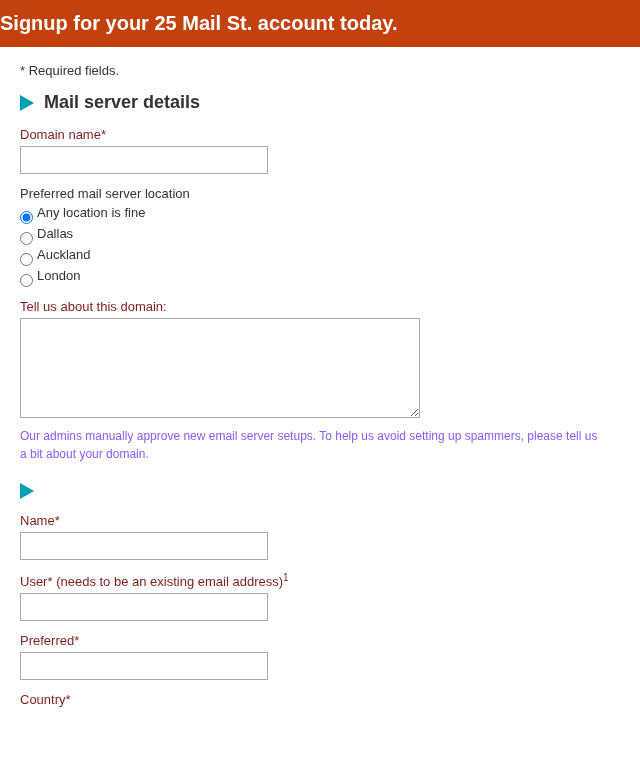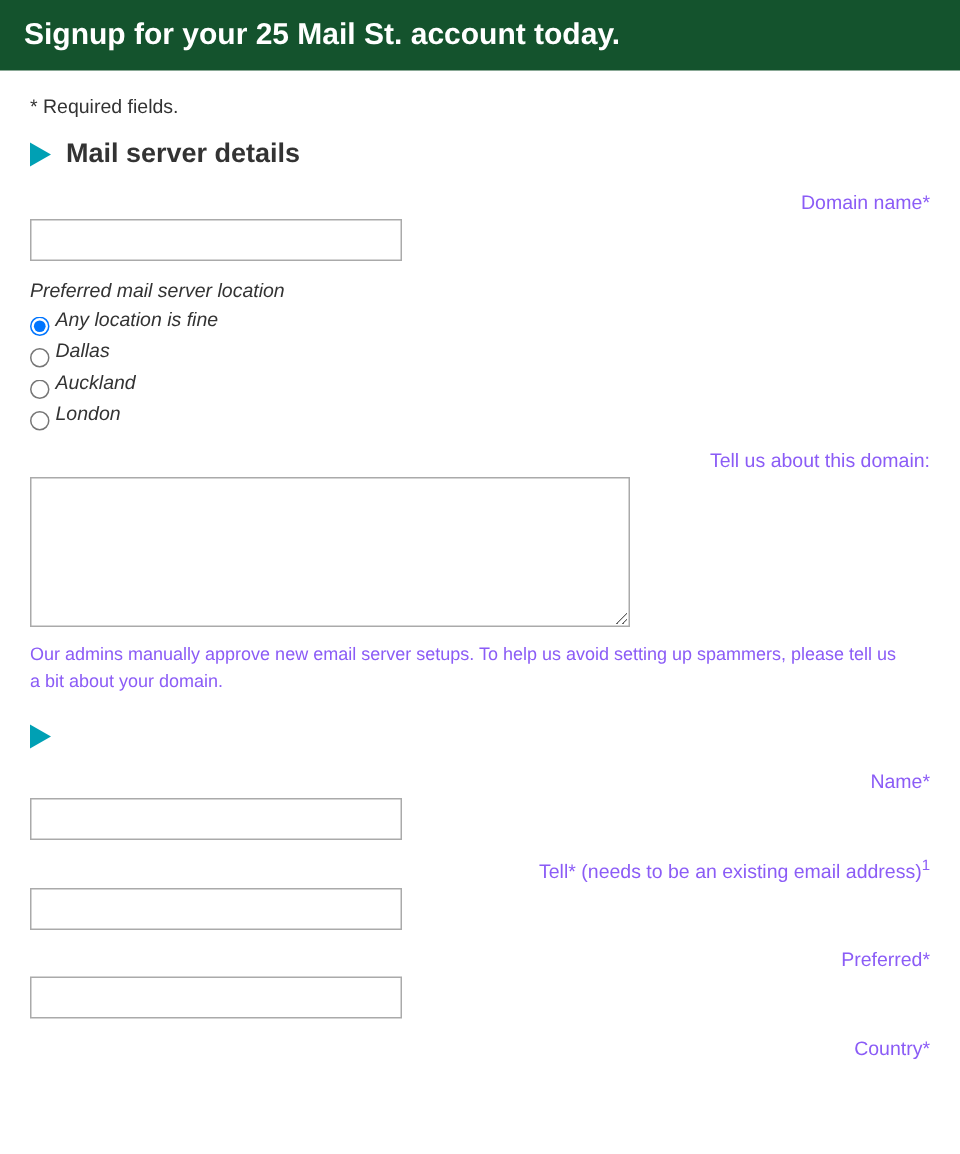--- a/index.html
+++ b/index.html
@@ -11,22 +11,22 @@
     body {
       font-family: Arial, sans-serif;
       font-size: 14px;
       background: #fff;
       color: #333;
       width: 640px;
       min-height: 769px;
     }
 
     .header {
-      background-color: #14532d;
-      padding: 12px 16px;
+      background-color: #c2410c;
+      padding: 12px 0;
     }
 
     .header h1 {
       font-size: 20px;
       font-weight: bold;
       color: #fff;
     }
 
     .content {
       padding: 16px 20px;
@@ -65,22 +65,21 @@
     }
 
     .field-group {
       margin-bottom: 12px;
     }
 
     .field-group label {
       display: block;
       margin-bottom: 4px;
       font-size: 13px;
-      color: #8b5cf6;
-      text-align: right;
+      color: #7f1d1d;
     }
 
     .field-group input[type="text"],
     .field-group input[type="email"],
     .field-group input[type="password"] {
       width: 248px;
       height: 28px;
       border: 1px solid #aaa;
       padding: 3px 6px;
       font-size: 13px;
@@ -98,21 +97,20 @@
 
     .radio-group {
       margin-bottom: 12px;
     }
 
     .radio-group label {
       display: block;
       margin-bottom: 4px;
       font-size: 13px;
       color: #333;
-      font-style: italic;
     }
 
     .radio-option {
       display: flex;
       align-items: flex-end;
       margin-bottom: 2px;
       font-size: 13px;
     }
 
     .radio-option input[type="radio"] {
@@ -187,21 +185,21 @@
       <div class="triangle"></div>
     </div>
 
     <div class="field-group">
       <label>Name*</label>
       <input type="text" style="">
     </div>
 
     <div class="field-group">
       <label>
-        <span>Tell*</span><span> (needs to be an existing email address)</span><sup class="superscript">1</sup>
+        <span>User*</span><span> (needs to be an existing email address)</span><sup class="superscript">1</sup>
       </label>
       <input type="text" style="">
     </div>
 
     <div class="field-group">
       <label>Preferred*</label>
       <input type="password" style="">
     </div>
 
 

